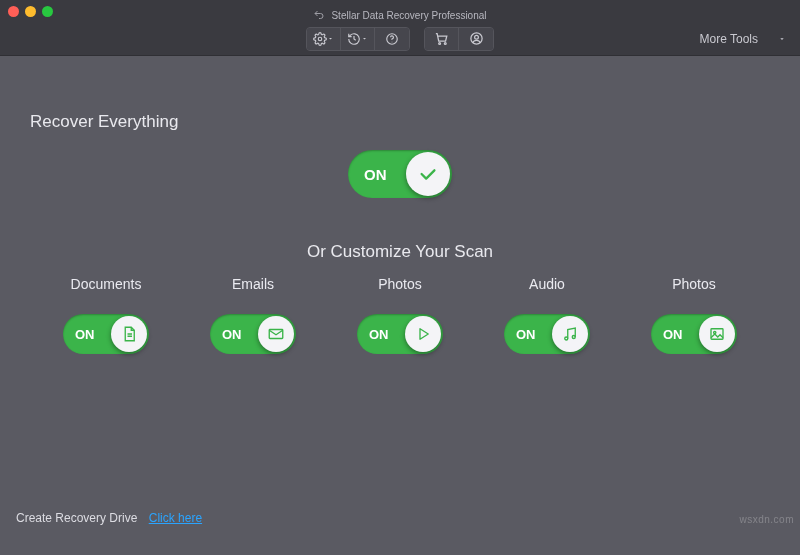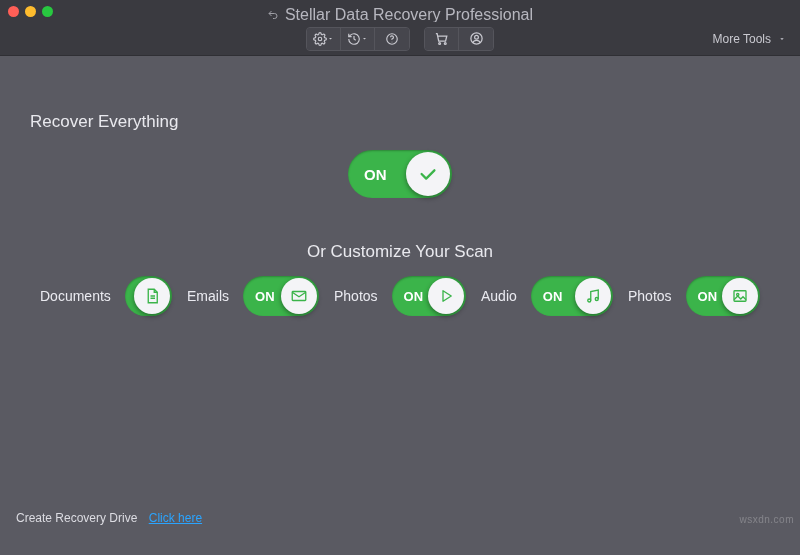--- a/index.html
+++ b/index.html
@@ -20,21 +20,21 @@
     align-items: center;
     position: relative;
   }
   .traffic { position: absolute; left: 8px; display: flex; gap: 6px; }
   .tl-btn { width: 11px; height: 11px; border-radius: 50%; }
   .tl-close { background: #ff5f57; }
   .tl-min   { background: #febc2e; }
   .tl-max   { background: #28c840; }
   .title-center {
     flex: 1; text-align: center;
-    font-size: 16px; color: #b7b7bf;
+    font-size: 10px; color: #b7b7bf;
     display: flex; align-items: center; justify-content: center; gap: 6px; margin-top: 8px;
   }
   .title-center svg { opacity: .8; }
   
   .toolbar {
     height: 34px;
     background: #3a3a40;
     border-bottom: 1px solid #2f2f34;
     display: flex;
     align-items: center;
@@ -51,21 +51,21 @@
     display: flex; align-items: center; justify-content: center;
     background: #46464d; border-right: 1px solid #55555c;
     color: #c9c9d0;
   }
   .tool-btn:last-child { border-right: none; }
   .tool-btn svg { display: block; }
   .tool-gap { width: 14px; }
   .more-tools {
     position: absolute; right: 14px;
     font-size: 12px; color: #c9c9d0;
-    display: flex; align-items: center; gap: 7px;
+    display: flex; align-items: center; gap: 20px;
   }
   
   .main { padding: 26px 30px 0 30px; }
   .h1 { text-align: center; font-size: 28px; font-weight: 500; margin-top: 8px; }
   .h2 { text-align: left; font-size: 17px; font-weight: 500; margin-top: 30px; }
   .h3 { text-align: center; font-size: 17px; font-weight: 500; margin-top: 44px; }
 
   
   .big-toggle-wrap { display: flex; justify-content: center; margin-top: 18px; }
 
@@ -94,21 +94,21 @@
   }
   .toggle.big .knob { right: 2px; width: 44px; height: 44px; }
   .toggle.small .knob { right: 2px; width: 36px; height: 36px; }
   .knob svg { stroke: #3bb44a; }
 
   
   .cats {
     display: flex; justify-content: space-between;
     margin-top: 14px; padding: 0 10px;
   }
-  .cat { width: 132px; display: flex; flex-direction: row; align-items: center; gap: 14px; }
+  .cat { width: 132px; display: flex; flex-direction: column; align-items: center; gap: 22px; }
   .cat-label { font-size: 14px; color: #eaeaf0; }
 
   
   .footer {
     position: absolute; left: 0; right: 7px; bottom: 0;
     height: 44px; display: flex; justify-content: space-between;
     padding: 0 16px;
   }
   .footer-left { font-size: 12px; color: #dcdce2; }
   .footer-left a { color: #2aa4ff; text-decoration: underline; margin-left: 8px; cursor: pointer; }

